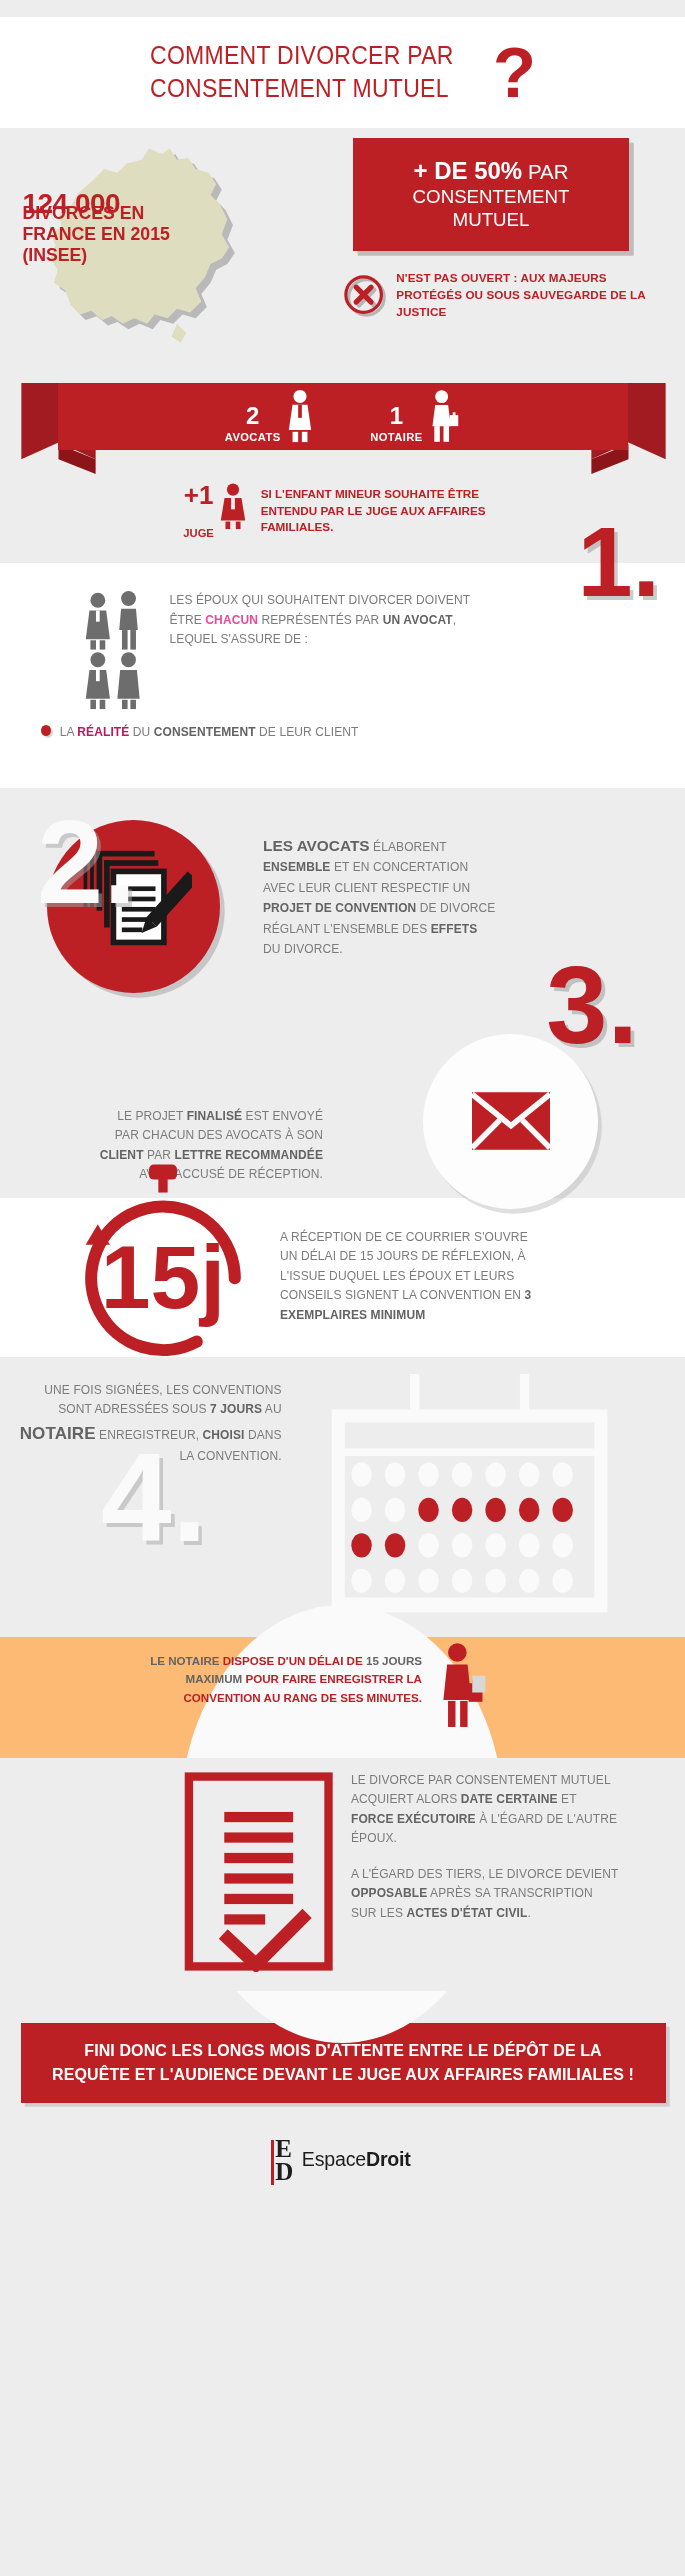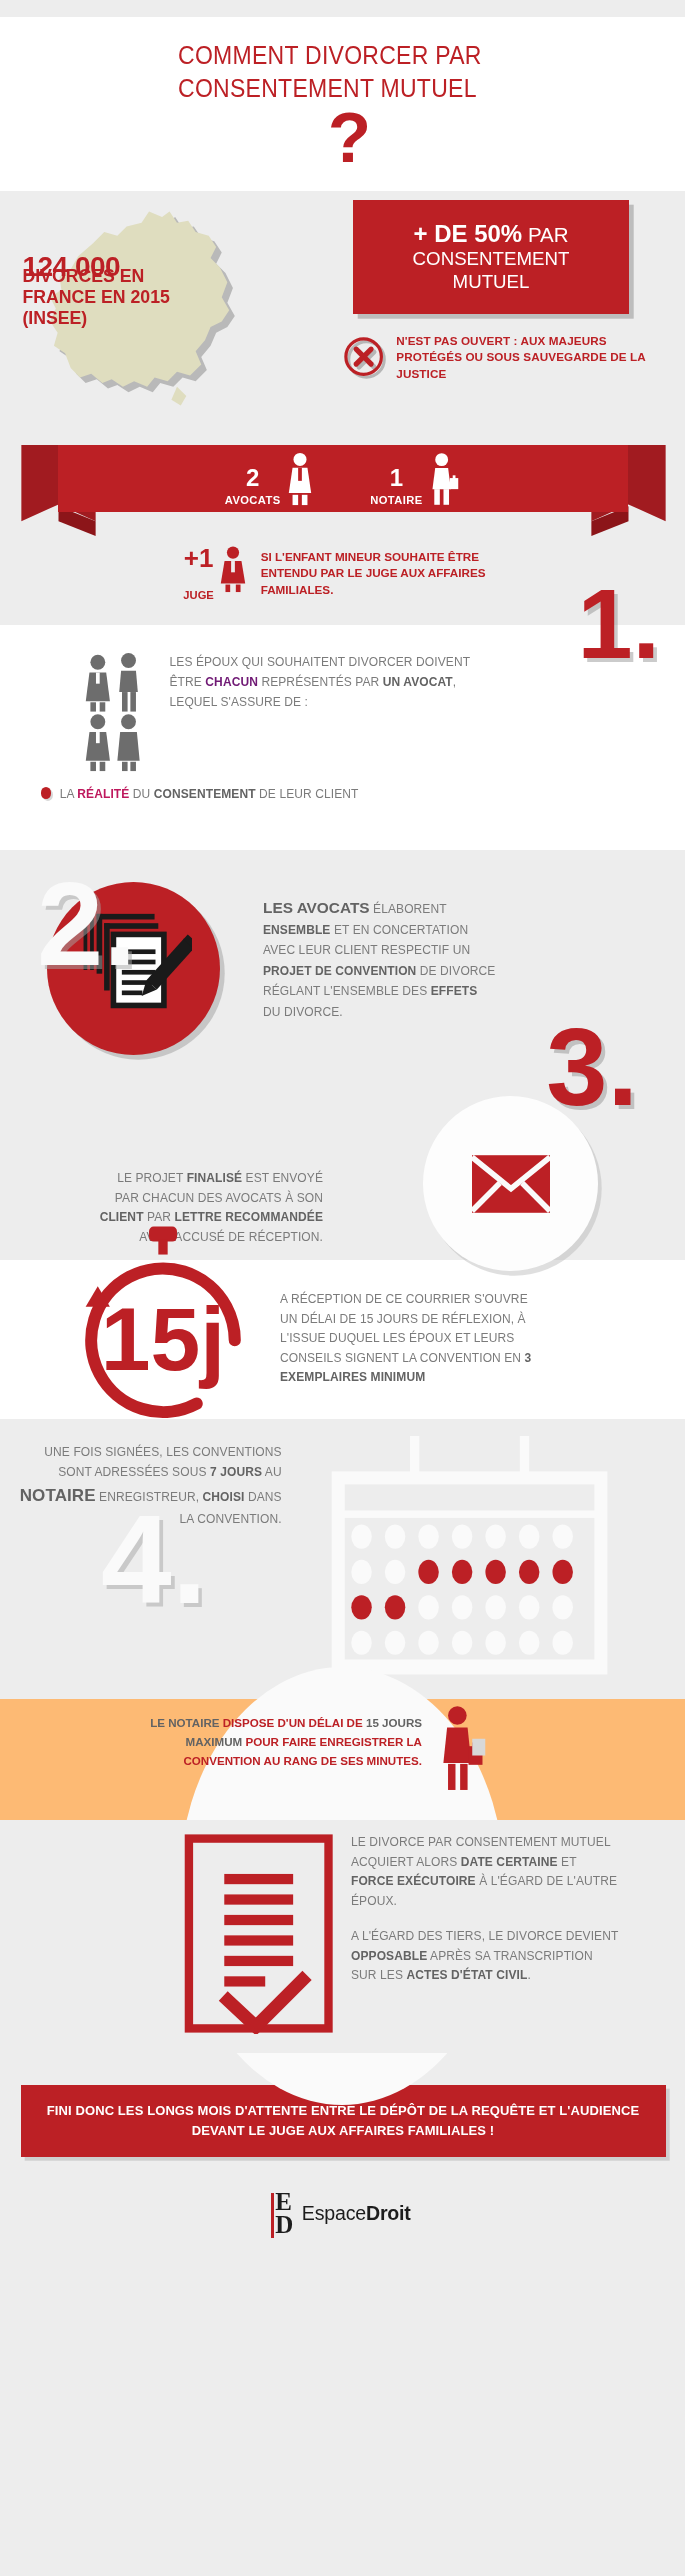--- a/index.html
+++ b/index.html
@@ -11,23 +11,22 @@
     -webkit-font-smoothing: antialiased;
   }
   .page { width: 686px; position: relative; overflow: hidden; }
 
   
   .top-gap { height: 17px; background: #ededed; }
   .header {
     background: #ffffff;
     padding: 22.4px 0 24px 0;
     display: flex;
-    align-items: center;
+    align-items: flex-start;
     justify-content: center;
-    flex-direction: column;
   }
   .header-title {
     color: #bc2025;
     font-size: 25px;
     line-height: 1.30;
     font-weight: 400;
     letter-spacing: 0.3px;
     text-align: left;
     font-family: "Liberation Sans", sans-serif;
     transform: scaleX(0.92);
@@ -221,21 +220,21 @@
   
   .final-sec { position: relative; background: #ededed; min-height: 233px; }
   .final-doc { position: absolute; left: 183px; top: 13px; z-index: 2; }
   .final-text { position: absolute; left: 351px; top: 13px; width: 270px; z-index: 2; }
   .final-text p + p { margin-top: 16px; }
 
   
   .concl-wrap { background: #ededed; padding: 32px 20.5px 28px 20.5px; }
   .concl {
     background: #bc2025; color: #fff; text-align: center;
-    padding: 16px 26px; font-weight: 700; font-size: 13px;
+    padding: 16px 26px; font-weight: 700; font-size: 16px;
     line-height: 1.52; letter-spacing: 0.1px;
     box-shadow: 3.7px 3.7px 0 rgba(170,170,170,0.45);
   }
 
   
   .footer { background: #ededed; padding: 5.6px 0 32px 0; display: flex; justify-content: center; align-items: center; }
   .logo { display: flex; align-items: center; }
   .logo-ed { position: relative; margin-right: 8.4px; text-align: left; }
   .logo-ed .e, .logo-ed .d {
     font-family: "Liberation Serif", serif; font-size: 25px;
@@ -376,21 +375,21 @@
           <rect x="15" y="85" width="4" height="12" fill="#fff"></rect>
           <rect x="9" y="117" width="6" height="10"></rect>
             <rect x="19" y="117" width="6" height="10"></rect>
           <circle cx="50" cy="74" r="8"></circle>
           <path d="M41 85 L59 85 L62 116 L38 116 Z"></path>
           <rect x="43" y="117" width="6" height="10"></rect>
             <rect x="52" y="117" width="6" height="10"></rect>
         </g>
       </svg>
       <div class="step1-text">
-        <div class="body-txt"><span>LES ÉPOUX QUI SOUHAITENT DIVORCER DOIVENT ÊTRE </span><span style="font-weight: 700; color: #701a75;">CHACUN</span><span> REPRÉSENTÉS PAR </span><span style="font-weight: 700; color: rgb(99, 99, 99);">UN AVOCAT</span><span>, LEQUEL S'ASSURE DE :</span></div>
+        <div class="body-txt"><span>LES ÉPOUX QUI SOUHAITENT DIVORCER DOIVENT ÊTRE </span><span style="font-weight: 700; color: #ec4899;">CHACUN</span><span> REPRÉSENTÉS PAR </span><span style="font-weight: 700; color: rgb(99, 99, 99);">UN AVOCAT</span><span>, LEQUEL S'ASSURE DE :</span></div>
       </div>
     </div>
     <div class="bullets">
       <div class="bullet-row">
         <div class="bullet-dot"></div>
         <div class="body-txt"><span>LA </span><span style="font-weight: 700; color: #be185d;">RÉALITÉ</span><span> DU </span><span style="font-weight: 700; color: rgb(99, 99, 99);">CONSENTEMENT</span><span> DE LEUR CLIENT</span></div>
       </div>
     </div>
   </div>
 

